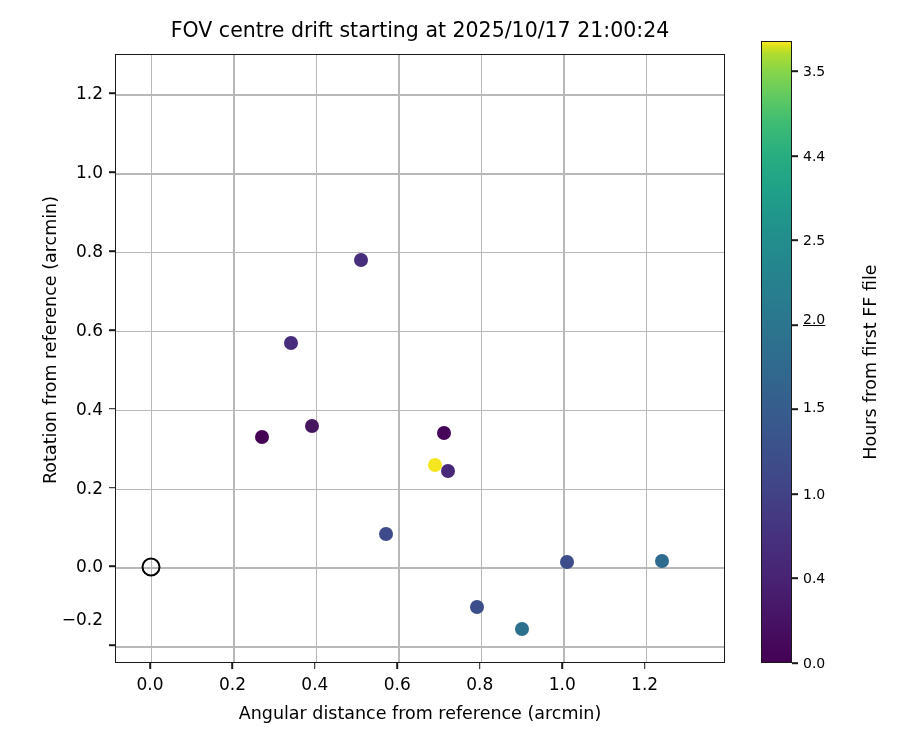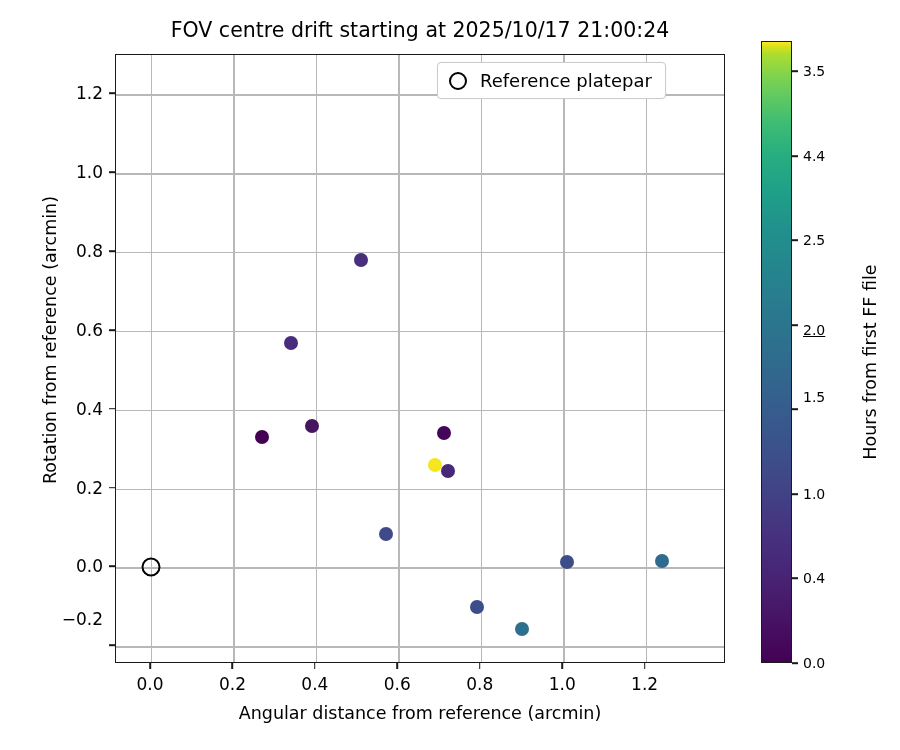--- a/index.html
+++ b/index.html
@@ -267,38 +267,34 @@
       <div class="ytick-label" style="left: 19px; width: 84px; top: 251.087px;">0.8</div>
       <div class="ytick-mark" style="left: 109px; top: 172.252px;"></div>
       <div class="ytick-label" style="left: 19px; width: 84px; top: 172.252px;">1.0</div>
       <div class="ytick-mark" style="left: 109px; top: 93.4175px;"></div>
       <div class="ytick-label" style="left: 19px; width: 84px; top: 93.4175px;">1.2</div>
     </div>
 
   <div id="xlabel">Angular distance from reference (arcmin)</div>
   <div id="ylabel">Rotation from reference (arcmin)</div>
 
-  <div id="legend">
-    <span id="legend-marker"></span>
-    <span id="legend-label">Reference platepar</span>
-  </div>
 
   <div id="colorbar-wrap">
     <div id="colorbar-gradient"></div>
     <div id="colorbar-ticks">
         <div class="cbtick-mark" style="top: 622px;"></div>
         <div class="cbtick-label" style="top: 622px;">0.0</div>
         <div class="cbtick-mark" style="top: 537.489px;"></div>
         <div class="cbtick-label" style="top: 537.489px;">0.4</div>
         <div class="cbtick-mark" style="top: 452.978px;"></div>
         <div class="cbtick-label" style="top: 452.978px;">1.0</div>
         <div class="cbtick-mark" style="top: 368.467px;"></div>
-        <div class="cbtick-label" style="top: 356px; text-align: center;">1.5</div>
+        <div class="cbtick-label" style="top: 366px; text-align: center;">1.5</div>
         <div class="cbtick-mark" style="top: 283.957px;"></div>
-        <div class="cbtick-label" style="top: 289px; text-decoration: underline;">2.0</div>
+        <div class="cbtick-label" style="top: 278px; text-decoration: underline;">2.0</div>
         <div class="cbtick-mark" style="top: 199.446px;"></div>
         <div class="cbtick-label" style="top: 199.446px;">2.5</div>
         <div class="cbtick-mark" style="top: 114.935px;"></div>
         <div class="cbtick-label" style="top: 114.935px;">4.4</div>
         <div class="cbtick-mark" style="top: 30.4239px;"></div>
         <div class="cbtick-label" style="top: 30.4239px;">3.5</div>
       </div>
   </div>
   <div id="colorbar-label">Hours from first FF file</div>
 

